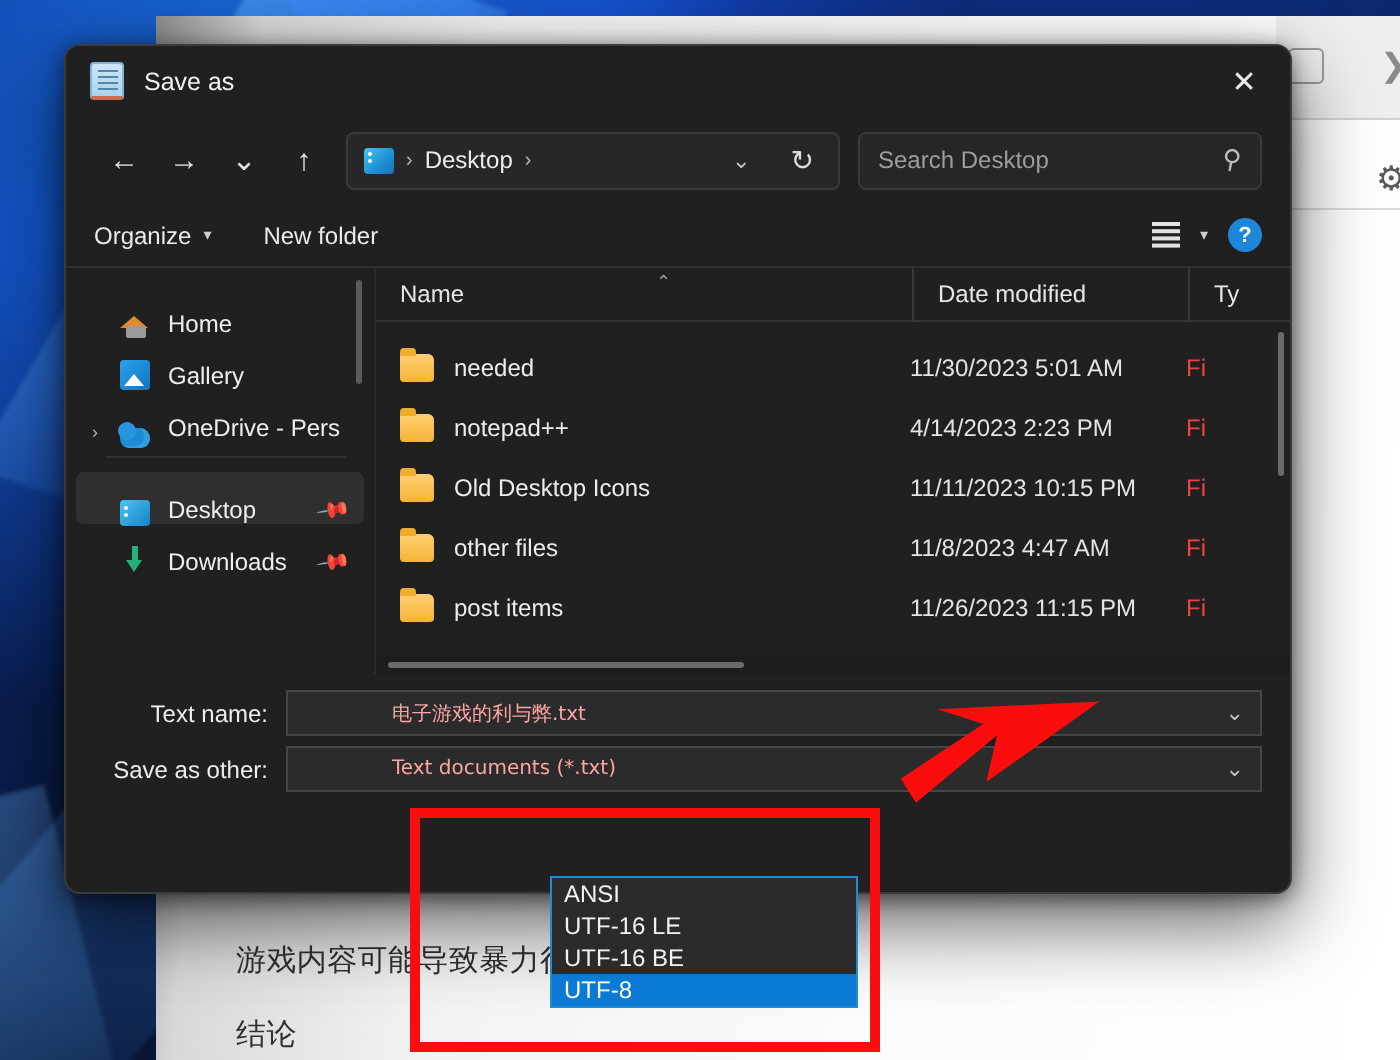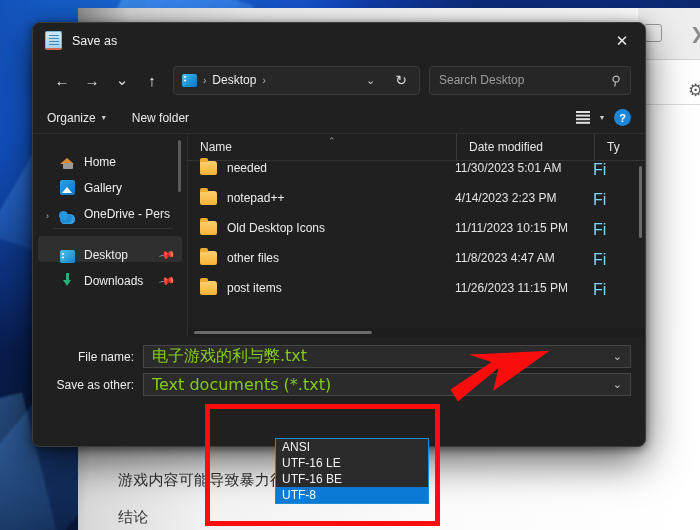--- a/index.html
+++ b/index.html
@@ -222,55 +222,55 @@
     border-bottom: 1px solid #333; position: relative;
   }
   .col { color: #e6e6e6; font-size: 12px; padding-left: 12px; position: relative; height: 27px; display: flex; align-items: center; }
   .col + .col { border-left: 1px solid #3a3a3a; }
   .col-name { width: 268px; }
   .col-date { width: 138px; }
   .col-type { width: 40px; }
   .sortmark {
     position: absolute; left: 140px; top: 2px; color: #9c9c9c; font-size: 9px;
   }
-  .row { height: 30px; display: flex; align-items: flex-start; }
+  .row { height: 30px; display: flex; align-items: flex-end; }
   .folder {
     width: 17px; height: 14px; margin-left: 12px; margin-right: 10px; flex: none; position: relative;
     background: linear-gradient(180deg, #ffd071 0%, #f5b335 100%);
     border-radius: 1.5px 3px 2px 2px;
   }
   .folder::before {
     content:""; position:absolute; left:0; top:-3px; width:8px; height:4px;
     background:#f0ac2c; border-radius:2px 2px 0 0;
   }
   .f-name { color: #ededed; font-size: 12px; width: 228px; }
   .f-date { color: #e4e4e4; font-size: 12px; width: 138px; }
-  .f-type { color: #7dd3fc; font-size: 16px; }
+  .f-type { color: #ef4444; font-size: 12px; }
   .fl-scroll-v {
     position: absolute; right: 3px; top: 32px; width: 3px; height: 72px;
     background: #6a6a6a; border-radius: 2px;
   }
   .fl-scroll-h {
     position: absolute; left: 6px; bottom: 3px; width: 178px; height: 3px;
     background: #6a6a6a; border-radius: 2px;
   }
   .fl-hbar {
     position: absolute; left: 0; right: 0; bottom: 0; height: 9px; background: #1d1d1d;
   }
 
   
   .form { padding: 8px 14px 0 14px; }
   .frow { display: flex; align-items: center; height: 23px; margin-bottom: 5px; }
   .flabel { width: 96px; text-align: right; color: #ececec; font-size: 12px; padding-right: 9px; }
   .fcombo {
     flex: 1; height: 23px; background: #2b2b2b; border: 1px solid #464646;
     display: flex; align-items: center; padding: 0 8px; position: relative;
   }
-  .fcombo-val { color: #84cc16; font-size: 16px;
-    font-family: "DejaVu Sans", "Liberation Sans", sans-serif; }
+  .fcombo-val { color: #fca5a5; font-size: 10px;
+    font-family: "DejaVu Sans", "Liberation Sans", sans-serif; margin-left: 44px; }
   .fcombo-chev { margin-left: auto; color: #c4c4c4; font-size: 11px; }
 
   
   .footer {
     display: flex; align-items: center; padding: 13px 14px 0 18px; height: 52px;
   }
 
   
   .enc-dropdown {
     position: absolute; left: 275px; top: 438px; width: 154px;
@@ -433,21 +433,21 @@
 
       <div class="fl-scroll-v"></div>
       <div class="fl-hbar">
         <div class="fl-scroll-h"></div>
       </div>
     </div>
   </div>
 
   <div class="form">
     <div class="frow">
-      <div class="flabel">File name:</div>
+      <div class="flabel">Text name:</div>
       <div class="fcombo">
         <span class="fcombo-val">电子游戏的利与弊.txt</span>
         <span class="fcombo-chev">⌄</span>
       </div>
     </div>
     <div class="frow">
       <div class="flabel">Save as other:</div>
       <div class="fcombo">
         <span class="fcombo-val">Text documents (*.txt)</span>
         <span class="fcombo-chev">⌄</span>

